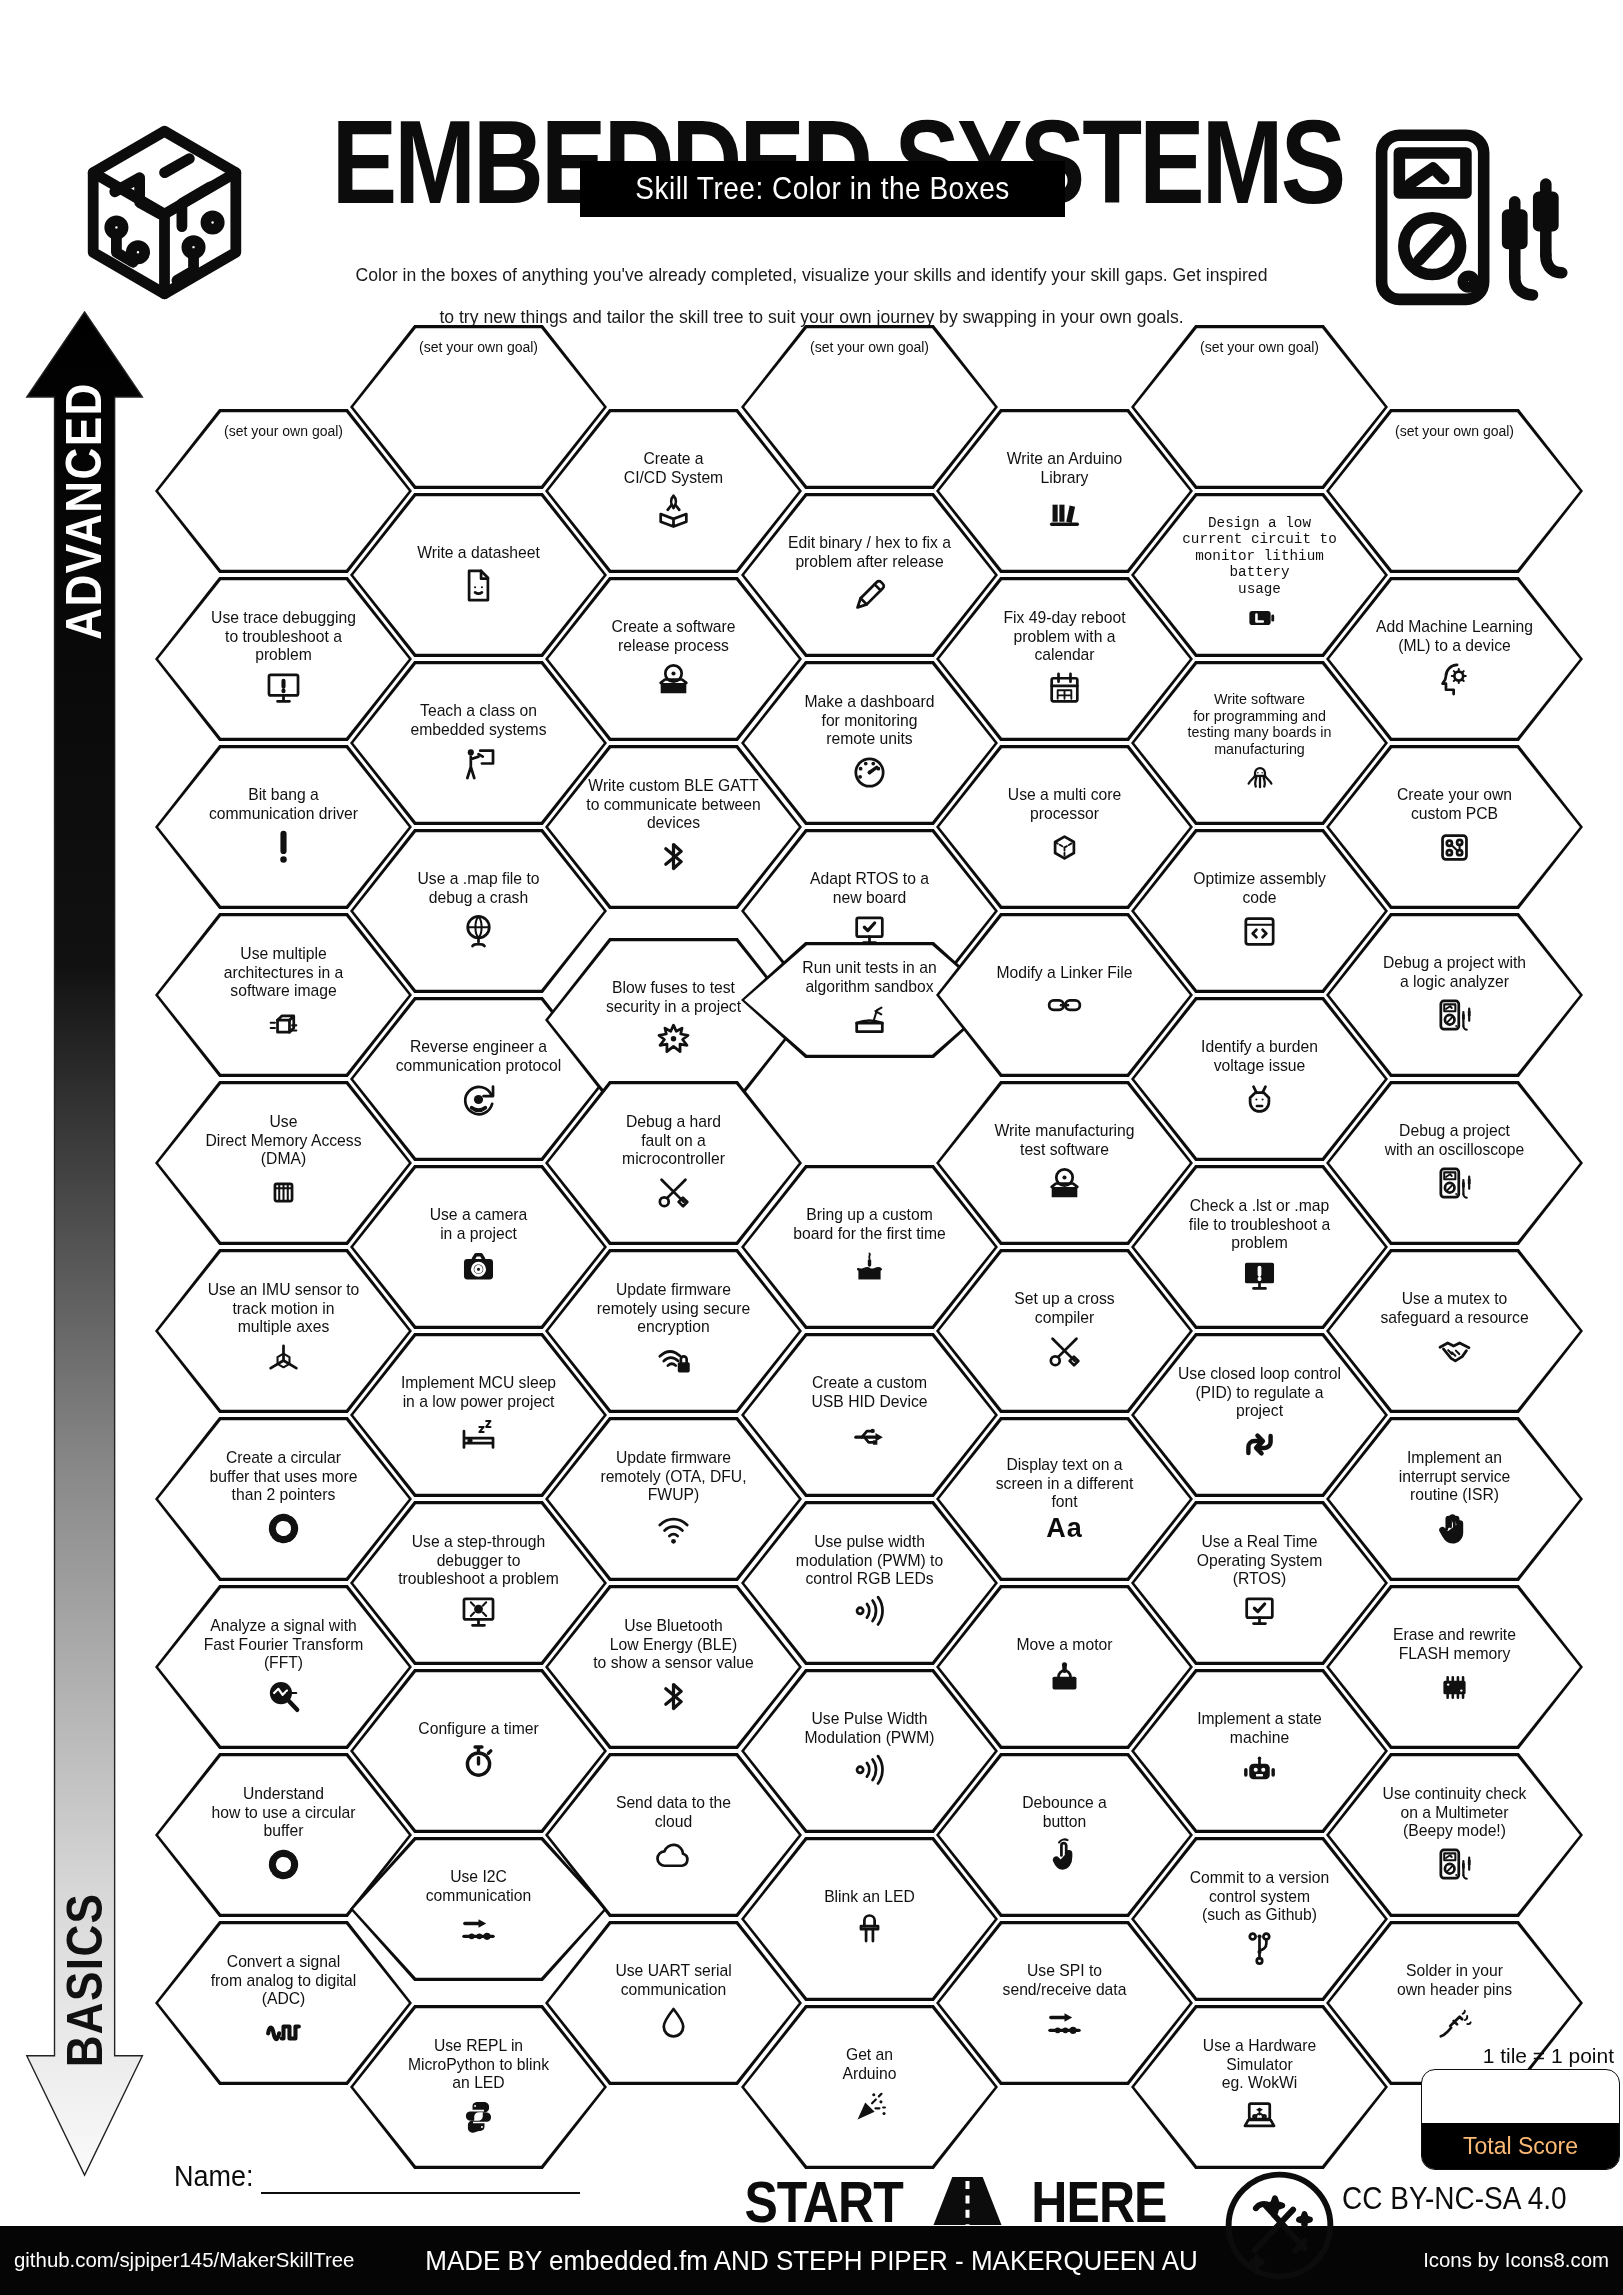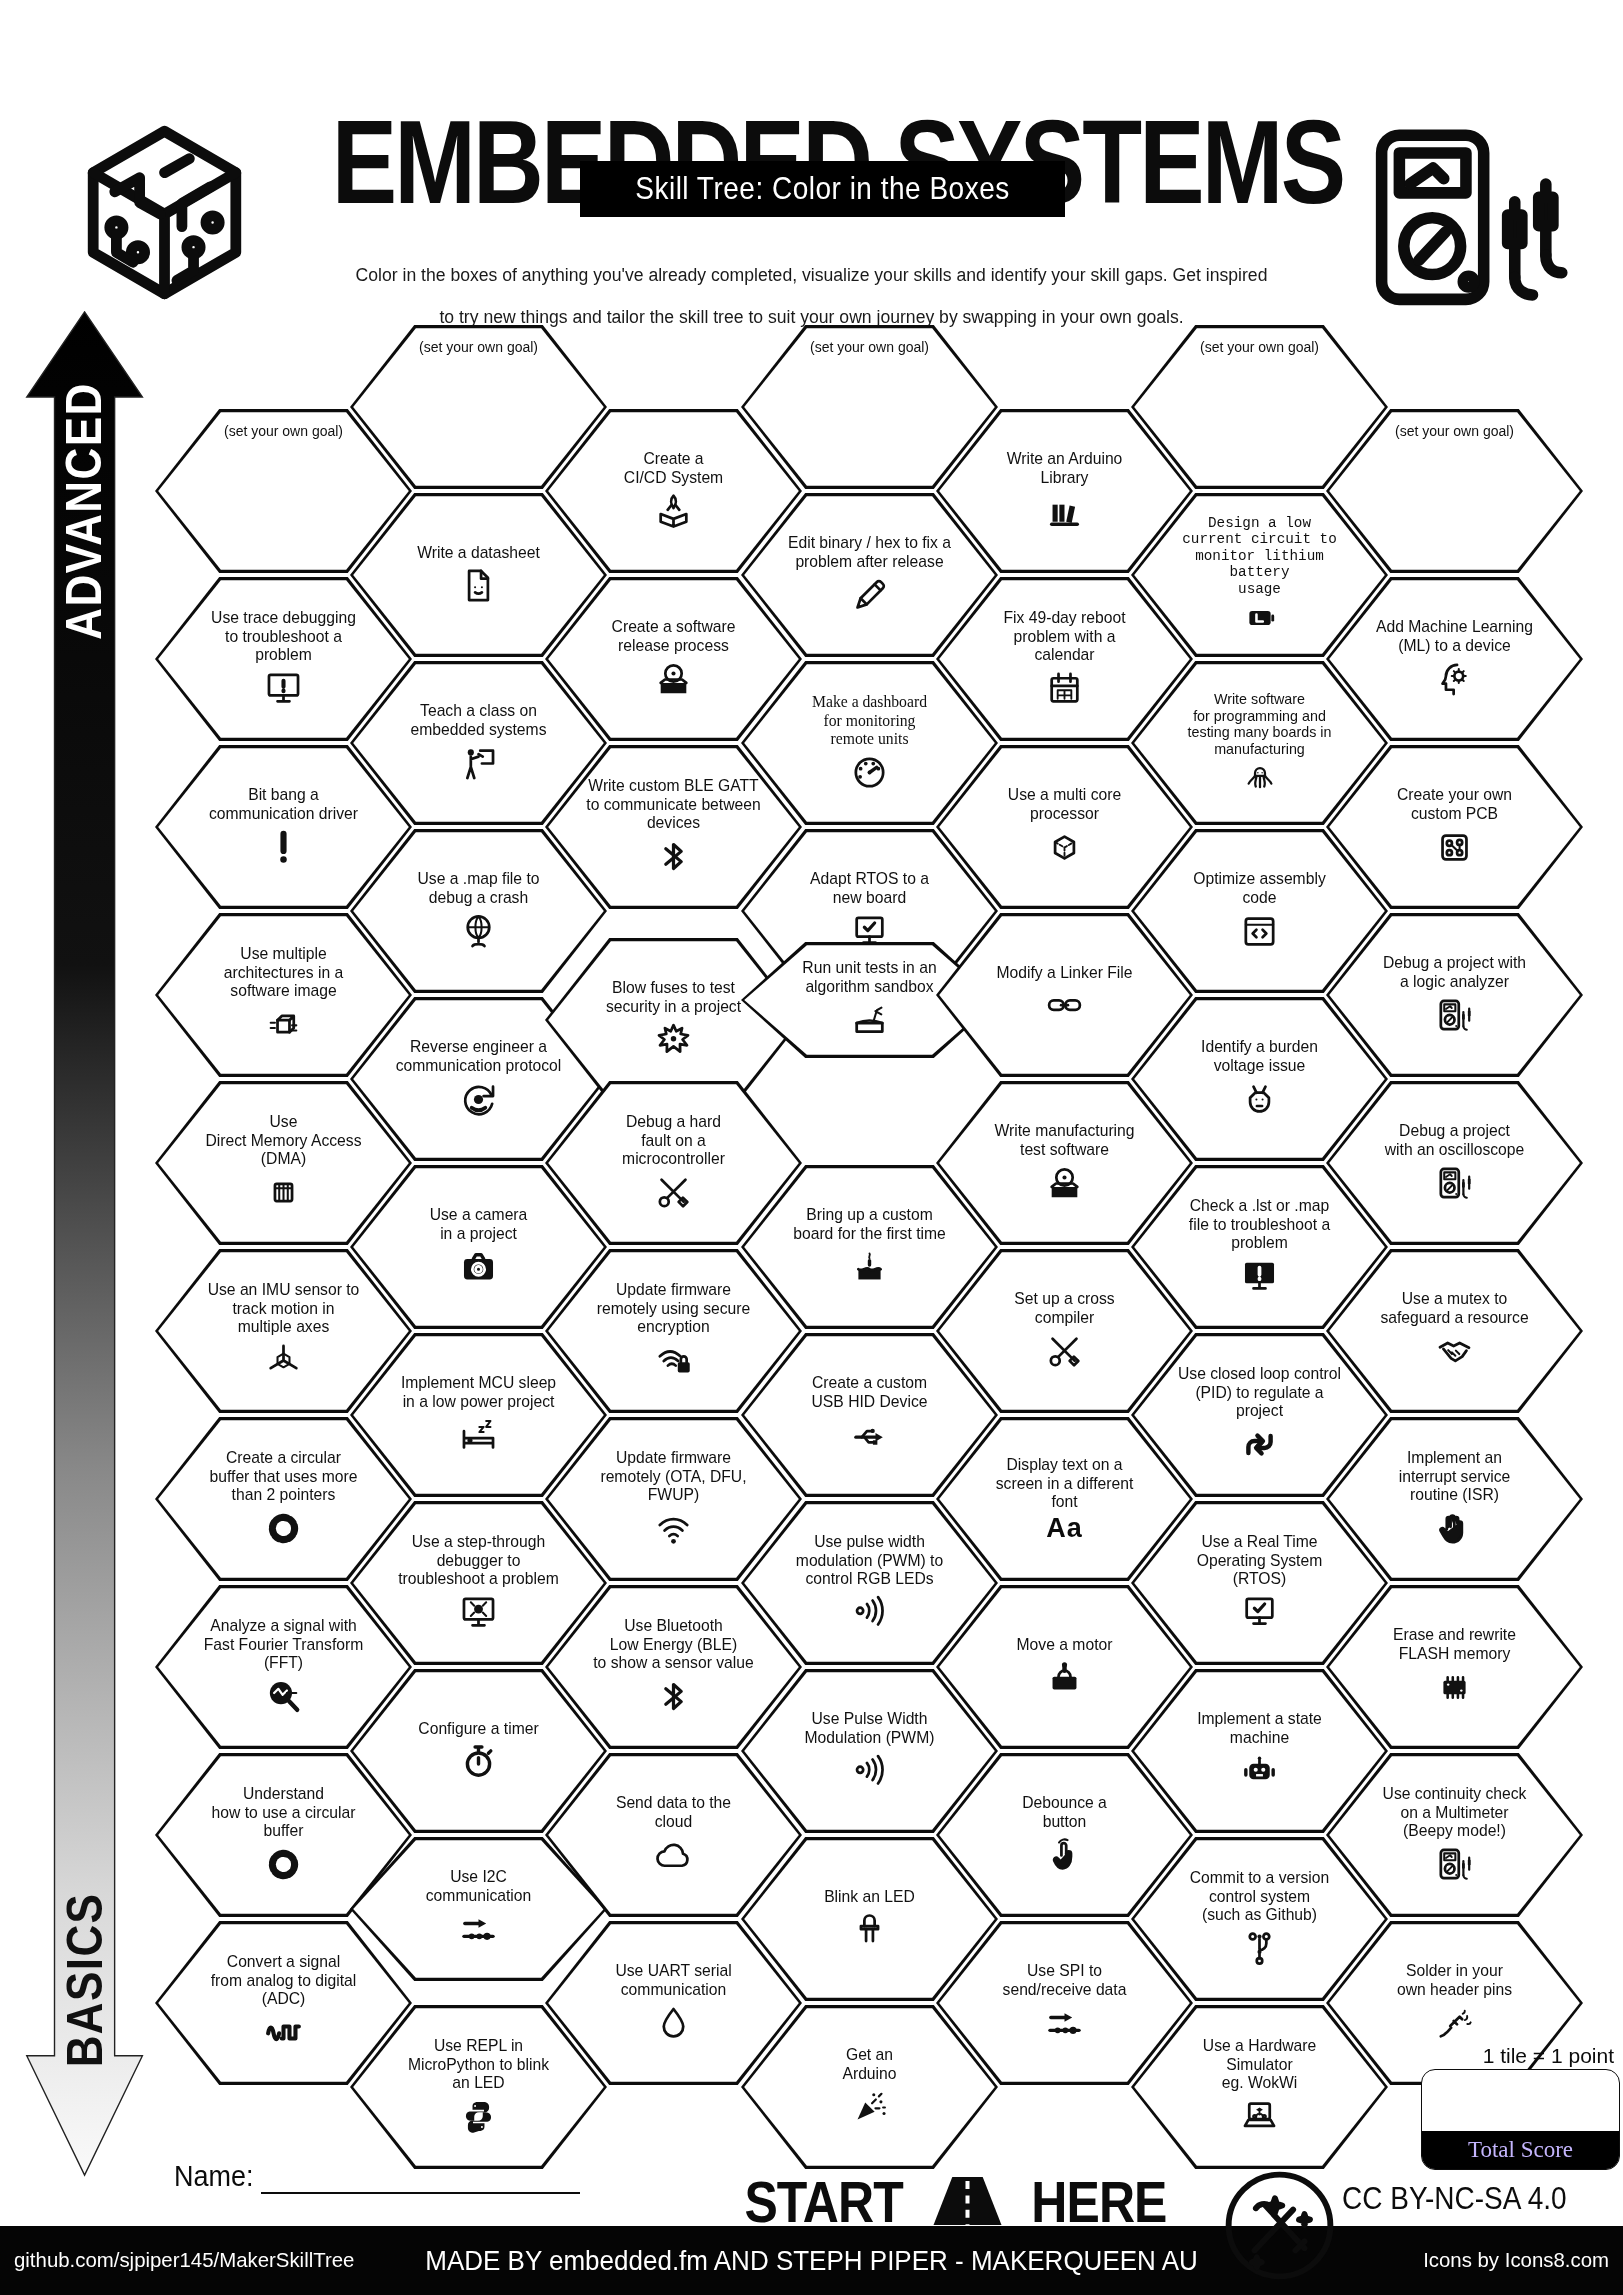--- a/index.html
+++ b/index.html
@@ -39,22 +39,22 @@
   .start-here{left:648px;top:2173px;width:615px;display:flex;align-items:center;justify-content:center;gap:15.7px;}
   .start-here .word{font-size:50px;font-weight:bold;letter-spacing:-0.9px;transform:scaleY(1.15);}
   .road svg{width:97px;height:52px;}
   .name-row{left:162px;top:2163px;display:flex;align-items:flex-end;gap:7.4px;margin-left:12px;}
   .name-label{font-size:27px;font-weight:300;transform:scaleY(1.1);transform-origin:bottom;}
   .name-line{width:319px;height:25px;border-bottom:2.3px solid #0c0c0c;}
   .points-note{left:1406px;top:2044px;width:208px;text-align:right;font-size:21px;}
   .score-box{left:1421px;top:2069px;width:197px;height:99px;border:1.9px solid #0c0c0c;border-radius:14px;
        overflow:hidden;background:#fff;display:flex;flex-direction:column;}
   .score-blank{flex:1;}
-  .score-band{height:38px;background:#000;color:#c4b5fd;display:flex;align-items:center;justify-content:center;
-       font-size:23px;transform:none;font-family:Liberation Serif, serif;}
+  .score-band{height:46px;background:#000;color:#fdba74;display:flex;align-items:center;justify-content:center;
+       font-size:23px;transform:none;}
   .license{left:1342px;top:2181px;width:259px;font-size:28px;transform:scaleY(1.1);transform-origin:top;white-space:nowrap;}
   .badge svg{width:109px;height:109px;}
   .badge{left:1225px;top:2171px;z-index:5;}
   .footer-bar{left:0;bottom:0;width:1623px;height:69px;background:#050505;color:#fff;
        display:flex;align-items:center;z-index:3;}
   .footer-bar .fl{position:absolute;left:14px;font-size:20.4px;}
   .footer-bar .fc{position:absolute;left:0;width:1623px;text-align:center;font-size:26px;transform:scaleY(1.08);}
   .footer-bar .fr{position:absolute;right:14px;font-size:20.4px;}
   .hdr-icon svg *{stroke:#0c0c0c;fill:none;stroke-width:1.3;stroke-linecap:round;stroke-linejoin:round;}
 </style>
@@ -533,21 +533,21 @@
         <div class="hex-content">
           <div class="tile-label">Edit binary / hex to fix a
 problem after release</div>
           <div class="tile-icon"><svg viewBox="0 0 24 24">
               <path d="M5 19l1.8-5.4L16.2 4.2a1.8 1.8 0 0 1 2.6 0l1 1a1.8 1.8 0 0 1 0 2.6L10.4 17.2z"></path>
               <path d="M15 5.5l3.5 3.5M6.8 13.6l3.6 3.6"></path>
             </svg></div>
         </div>
       </div>
     </div>
-    <div class="hex" style="left: 741px; top: 661px; width: 257px; height: 164px; font-family: Liberation Serif, serif;">
+    <div class="hex" style="left: 741px; top: 661px; width: 257px; height: 164px;">
       <div class="hex-in">
         <div class="hex-content">
           <div class="tile-label">Make a dashboard
 for monitoring
 remote units</div>
           <div class="tile-icon"><svg viewBox="0 0 24 24">
               <circle cx="12" cy="12" r="8"></circle>
               <path d="M12 12l4.2-3" style="stroke-width:2"></path>
               <circle cx="12" cy="12" r="1.1" style="fill:#111;stroke:none"></circle>
               <path d="M6.5 14.5h.01M6.8 9.8h.01M9.8 6.8h.01M14.2 6.8h.01M17.2 9.8h.01" style="stroke-width:2.2"></path>

